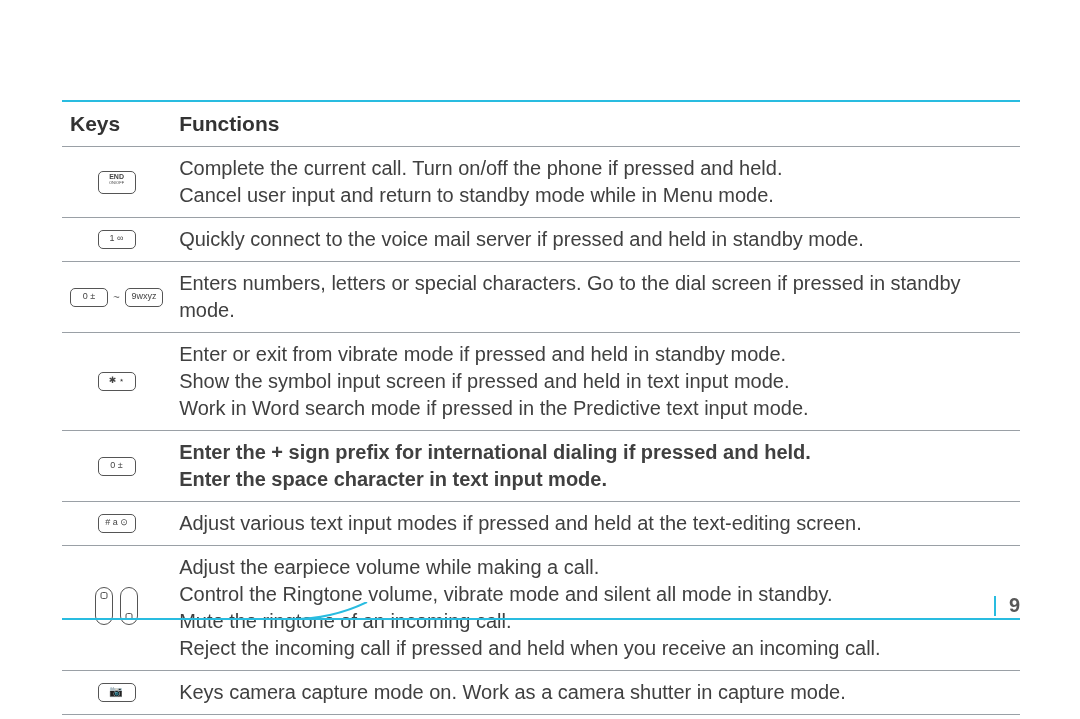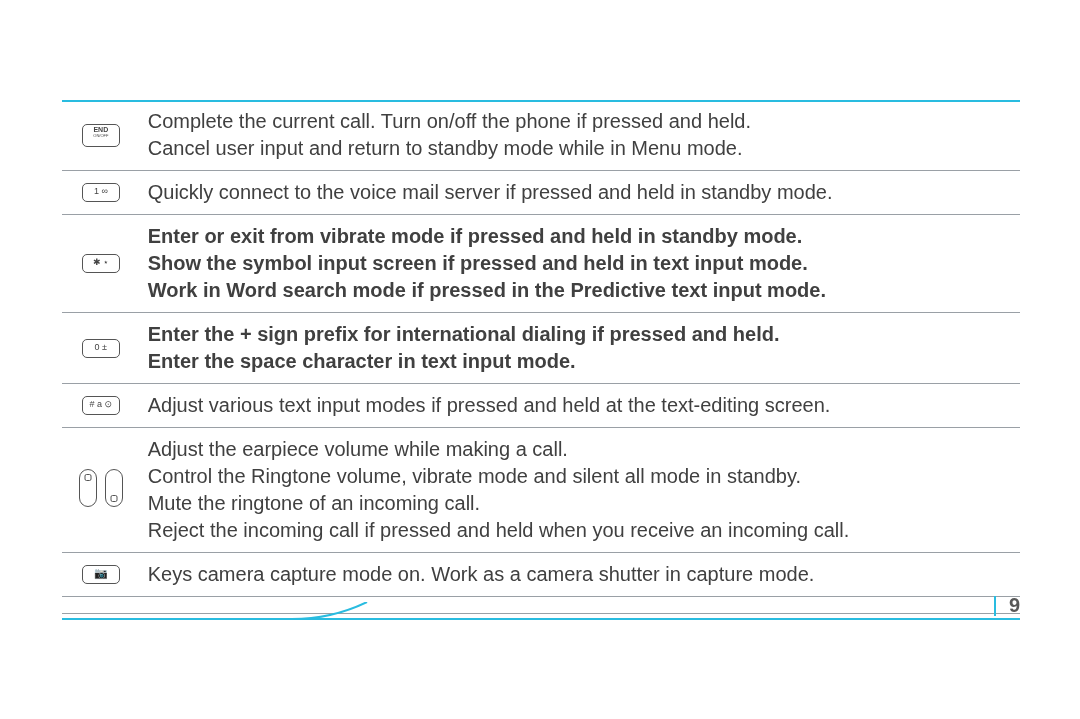--- a/index.html
+++ b/index.html
@@ -32,45 +32,57 @@
   .footer .curve svg { display:block;}
 </style>
 </head>
 <body>
 
 <div class="top-rule"></div>
 
 <div class="page">
 <table>
   <tbody>
+        <tr class="sep">
+    <th class="keys-col">Keys</th>
+    <th>Functions</th>
+  </tr>
 
   <tr class="sep">
     <td class="keycell">
       <span class="key-box tall key-end">
         <span class="l1">END</span>
         <span class="l2">ON/OFF</span>
       </span>
     </td>
     <td><span style="white-space:pre-line;">Complete the current call. Turn on/off the phone if pressed and held.
 Cancel user input and return to standby mode while in Menu mode.</span></td>
   </tr>
 
   <tr class="sep">
     <td class="keycell">
       <span class="key-box">1 ∞</span>
     </td>
     <td><span>Quickly connect to the voice mail server if pressed and held in standby mode.</span></td>
   </tr>
 
+  <tr class="sep">
+    <td class="keycell">
+      <span class="key-box">0 ±</span>
+      <span class="sep-tilde">~</span>
+      <span class="key-box">9wxyz</span>
+    </td>
+    <td><span>Enters numbers, letters or special characters. Go to the dial screen if pressed in standby mode.</span></td>
+  </tr>
 
   <tr class="sep">
     <td class="keycell">
       <span class="key-box">✱ ⋆</span>
     </td>
-    <td><span style="white-space:pre-line;font-weight:bold;">Enter or exit from vibrate mode if pressed and held in standby mode.
+    <td><span style="white-space:pre-line;">Enter or exit from vibrate mode if pressed and held in standby mode.
 Show the symbol input screen if pressed and held in text input mode.
 Work in Word search mode if pressed in the Predictive text input mode.</span></td>
   </tr>
 
   <tr class="sep">
     <td class="keycell">
       <span class="key-box">0 ±</span>
     </td>
     <td><span style="white-space:pre-line;font-weight:bold;">Enter the + sign prefix for international dialing if pressed and held.
 Enter the space character in text input mode.</span></td>

